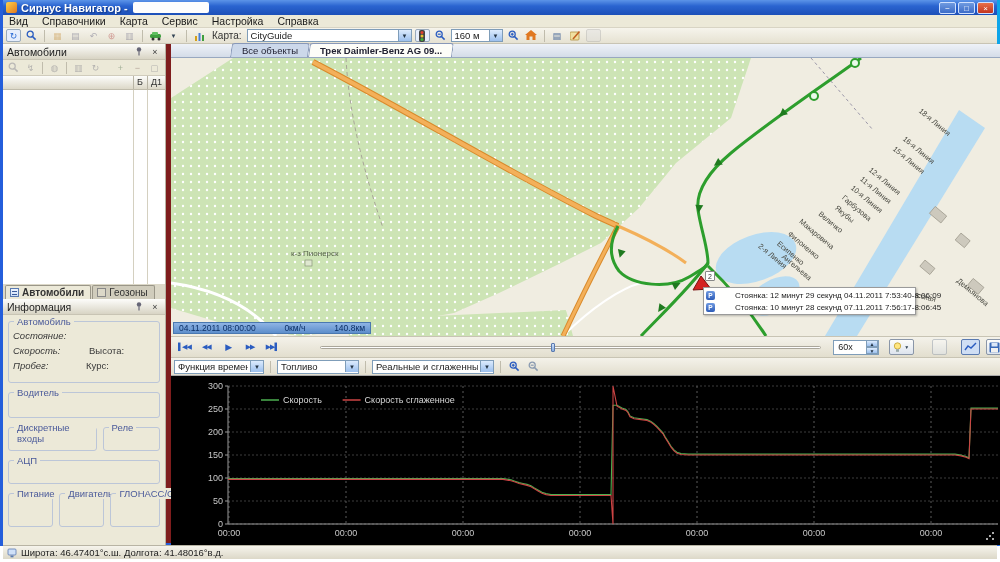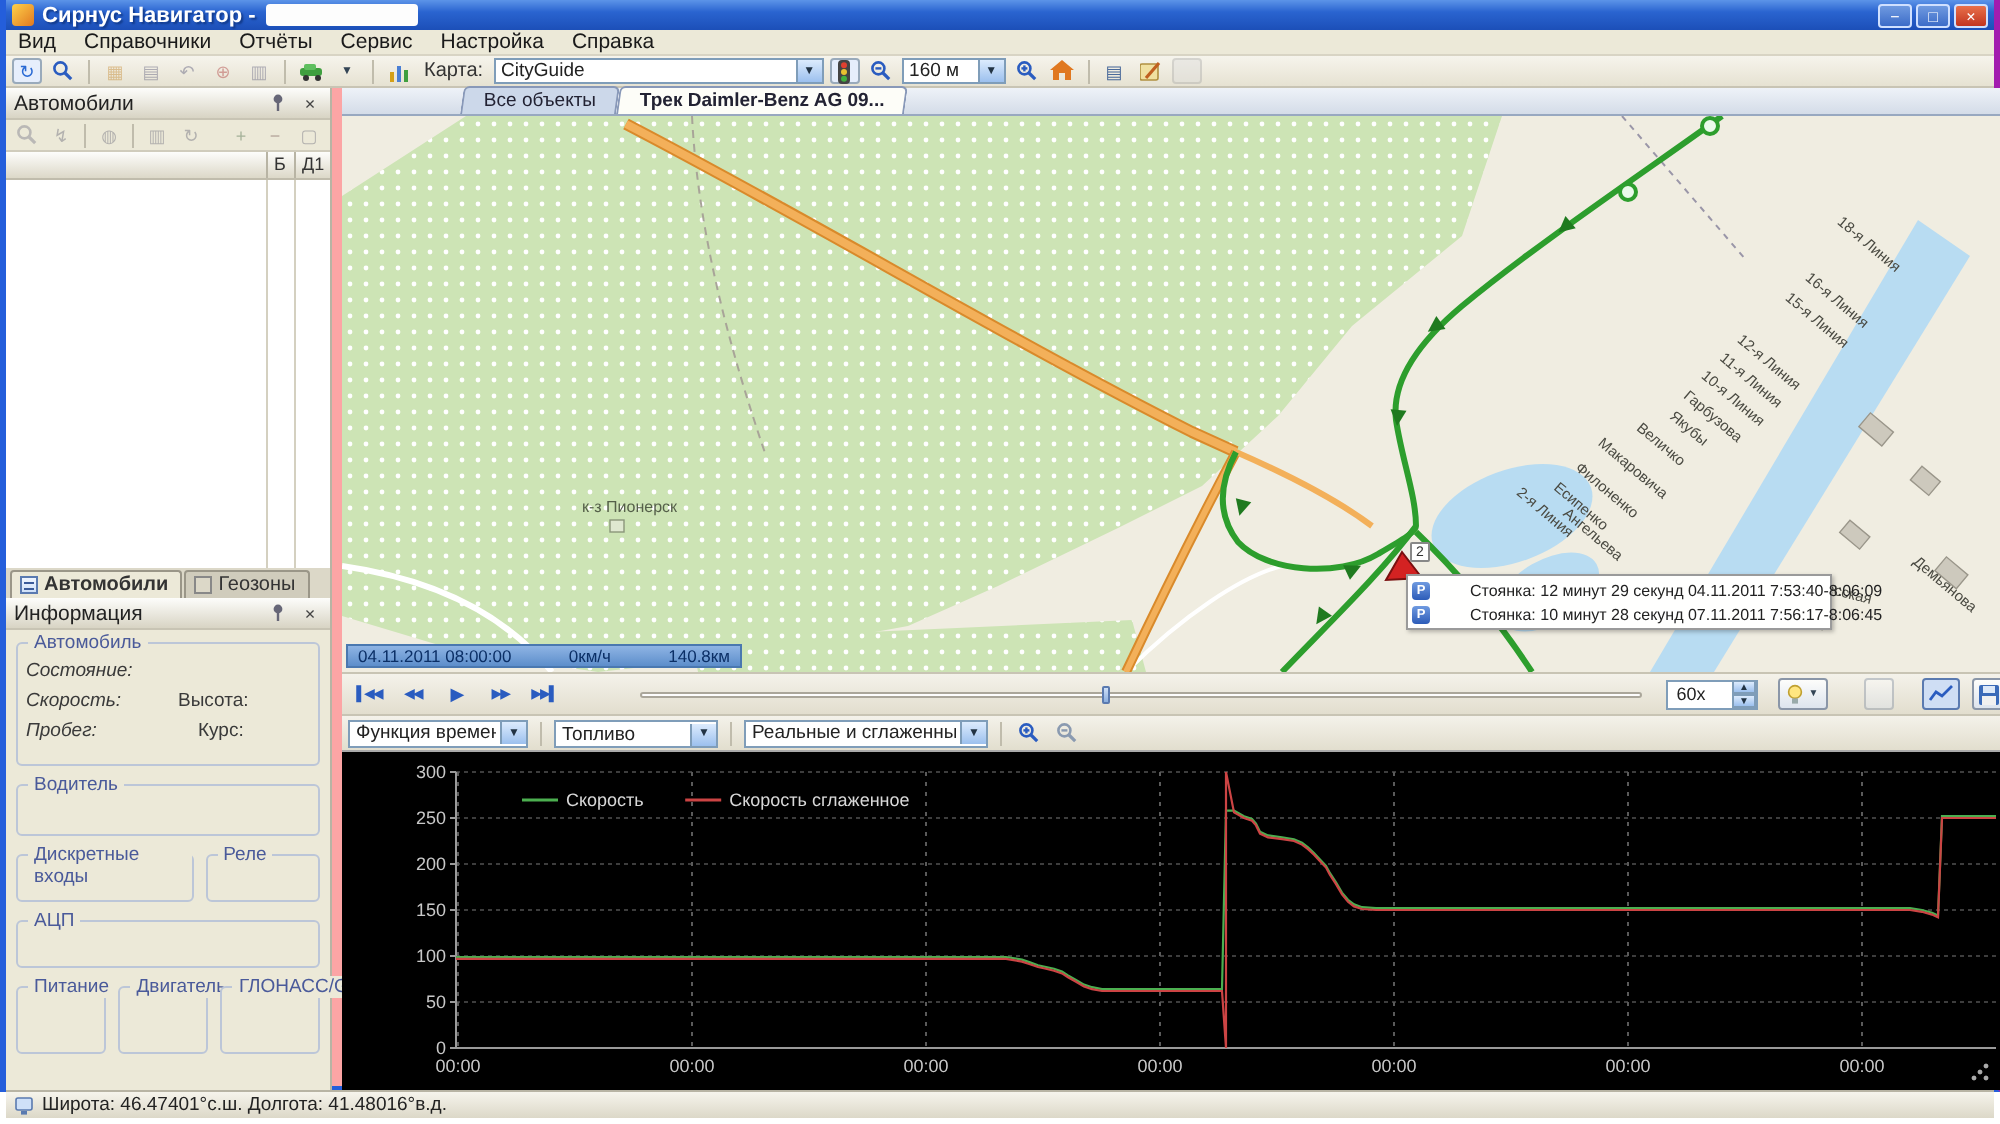--- a/index.html
+++ b/index.html
@@ -1,19 +1,19 @@
 <!DOCTYPE html>
 <html><head>
 <meta charset="utf-8">
 <style>
   * { margin:0; padding:0; box-sizing:border-box; }
   html,body { width:1000px; height:562px; overflow:hidden; }
   body { font-family:"Liberation Sans", sans-serif; font-size:11px; color:#222; }
-  #window { position:relative; width:1000px; height:546px; background:#fca5a5;
-            border-left:3px solid #245edb; border-right:3px solid #a21caf; border-bottom:3px solid #245edb; }
+  #window { position:relative; width:1000px; height:546px; background:#7f1d1d;
+            border-left:3px solid #245edb; border-right:3px solid #0ea5e9; border-bottom:3px solid #245edb; }
   .abs { position:absolute; }
 
   
   #titlebar { left:0; top:0; width:994px; height:15px;
     background:linear-gradient(to bottom,#5c94e8 0%,#2a64d0 40%,#1c4fb8 100%);
     display:flex; align-items:center; padding:0 3px; color:#fff; }
   #titlebar .app-icon { width:11px; height:11px; background:linear-gradient(135deg,#ffd24a,#e07820); border-radius:2px; margin-right:4px; }
   #title-text { font-weight:bold; font-size:11px; text-shadow:1px 1px 1px #123a8a; white-space:nowrap; }
   #title-redact { width:76px; height:11px; background:#fdfdfd; border-radius:2px; margin-left:5px; }
   #win-btns { margin-left:auto; display:flex; gap:2px; }
@@ -149,21 +149,21 @@
     <span id="win-btns">
       <span class="wbtn">−</span>
       <span class="wbtn">□</span>
       <span class="wbtn close">×</span>
     </span>
   </div>
 
   <div id="menubar" class="abs">
     <span>Вид</span>
     <span>Справочники</span>
-    <span>Отчёты</span>
+    <span>Карта</span>
     <span>Сервис</span>
     <span>Настройка</span>
     <span>Справка</span>
   </div>
 
   <div id="toolbar" class="abs">
     <span class="tico framed" style="color:#2a6ad4;">↻</span>
     <span class="tico">
       <svg class="mag" viewBox="0 0 11 11">
           <circle cx="4.2" cy="4.2" r="3" fill="none" stroke="#2a5cc0" stroke-width="1.3"></circle>
@@ -308,21 +308,21 @@
         <span class="gt">Автомобиль</span>
         <div class="frow" style="margin-top:6px;">
             <span class="fl">Состояние:</span>
           </div>
         <div class="frow">
           <span class="fl">Скорость:</span>
           <span style="margin-left:18px;">Высота:</span>
         </div>
         <div class="frow">
           <span class="fl">Пробег:</span>
-          <span style="margin-left:28px;">Курс:</span>
+          <span style="margin-left:15px;">Курс:</span>
         </div>
       </div>
       <div class="grp" style="height:26px;text-decoration:underline;">
         <span class="gt">Водитель</span>
       </div>
       <div class="grprow">
         <div class="grp" style="height:24px;flex:1.25;">
           <span class="gt">Дискретные входы</span>
         </div>
         <div class="grp" style="height:24px;flex:.8;">
@@ -520,21 +520,21 @@
         </svg>
     </span>
   </div>
 
   <div id="charttools" class="abs">
     <span class="combo" style="width:90px;height:14px;">
       <span class="cval">Функция времени</span>
       <span class="caret">▼</span>
     </span>
     <span class="tsep"></span>
-    <span class="combo" style="width:82px;height:14px;align-items:flex-end;">
+    <span class="combo" style="width:82px;height:14px;">
       <span class="cval">Топливо</span>
       <span class="caret">▼</span>
     </span>
     <span class="tsep"></span>
     <span class="combo" style="width:122px;height:14px;">
       <span class="cval">Реальные и сглаженные значень</span>
       <span class="caret">▼</span>
     </span>
     <span class="tsep"></span>
     <span class="tico">

